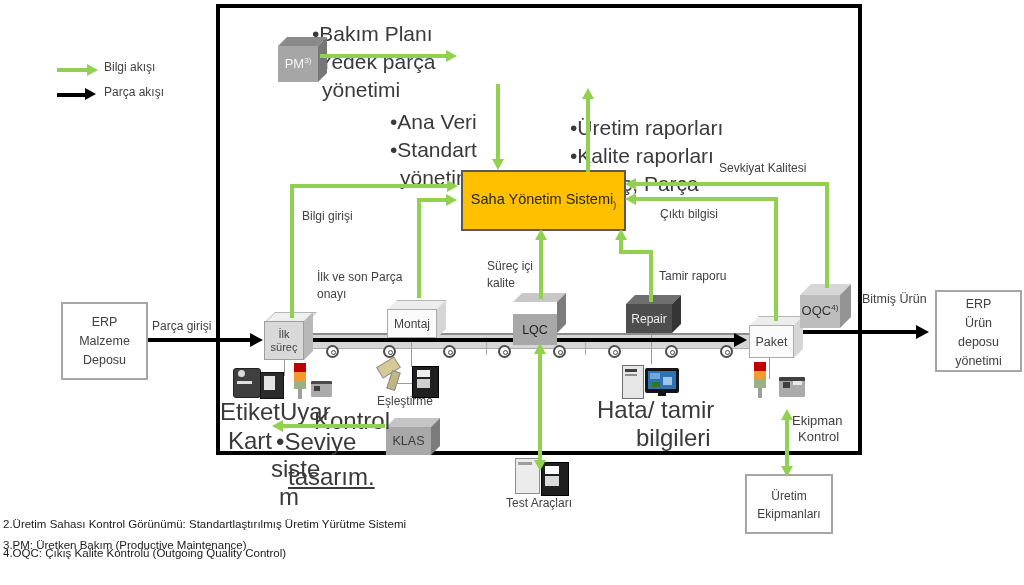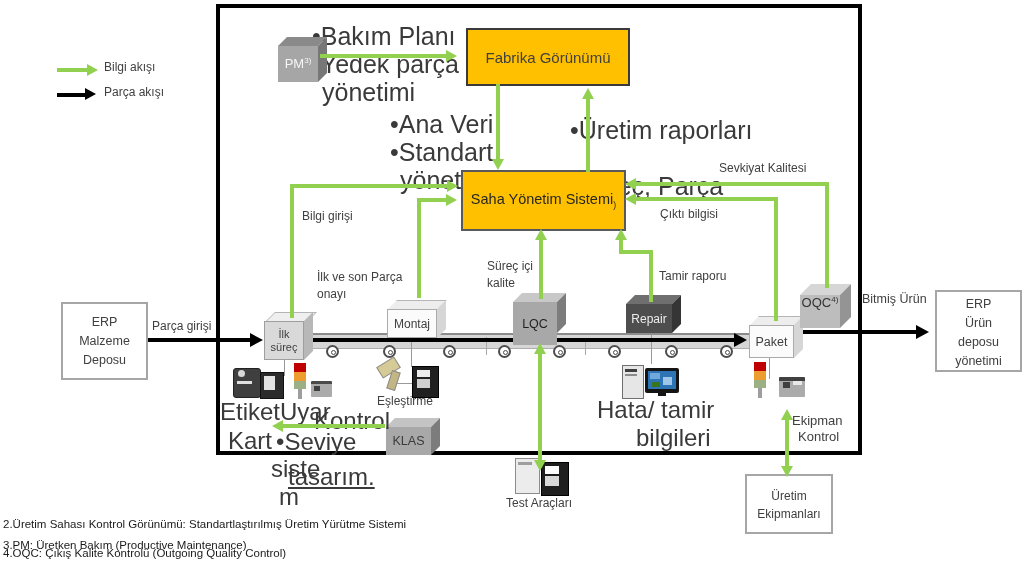--- a/index.html
+++ b/index.html
@@ -3,21 +3,21 @@
 <meta charset="utf-8">
 <style>
   html,body{margin:0;padding:0;background:#fff;}
   #stage{position:relative;width:1024px;height:585px;background:#fff;overflow:hidden;
          font-family:"Liberation Sans",sans-serif;color:#404040;}
   .abs{position:absolute;}
   .t{position:absolute;white-space:nowrap;color:#404040;line-height:1.15;}
   .fs12{font-size:12px;}
   .fs13{font-size:13px;}
   .big{font-size:24px;color:#3A3A3A;}
-  .bullet21{font-size:25px;color:#3A3A3A;}
+  .bullet21{font-size:21px;color:#3A3A3A;}
   .ln{position:absolute;}
   .tri{position:absolute;width:0;height:0;}
   .tri-r{border-top:6px solid transparent;border-bottom:6px solid transparent;border-left:11px solid #92D050;}
   .tri-l{border-top:6px solid transparent;border-bottom:6px solid transparent;border-right:11px solid #92D050;}
   .tri-u{border-left:6px solid transparent;border-right:6px solid transparent;border-bottom:11px solid #92D050;}
   .tri-d{border-left:6px solid transparent;border-right:6px solid transparent;border-top:11px solid #92D050;}
   .ktri-r{border-top:7px solid transparent;border-bottom:7px solid transparent;border-left:13px solid #000;}
   .face{position:absolute;}
   .ftop{transform:skewX(-45deg);transform-origin:0 100%;}
   .fside{transform:skewY(-45deg);transform-origin:0 0;}
@@ -46,33 +46,31 @@
     <span class="fs13" style="color:#F5F5F5;"><span>PM</span><sup>3)</sup></span>
   </div>
 
   <div class="t bullet21 z2" style="left:312px;top:22px;">•Bakım Planı</div>
   <div class="t bullet21 z2" style="left:312px;top:50px;">•Yedek parça</div>
   <div class="t bullet21 z2" style="left:322px;top:78px;">yönetimi</div>
 
   <div class="ln z5" style="left:320px;top:54px;width:126px;height:4px;background:#92D050;"></div>
   <div class="tri tri-r z5" style="left:446px;top:50px;"></div>
 
-  <div class="orange z4" style="left:466px;top:28px;width:160px;height:54px;border:2px solid #3A3A3A;">
-    <span style="font-size:15px;color:#3F3F3F;">Fabrika Görünümü</span>
-  </div>
 
   <div class="ln z5" style="left:496px;top:84px;width:4px;height:76px;background:#92D050;"></div>
   <div class="tri tri-d z5" style="left:492px;top:159px;"></div>
   <div class="tri tri-u z5" style="left:582px;top:88px;"></div>
   <div class="ln z5" style="left:586px;top:98px;width:4px;height:74px;background:#92D050;"></div>
 
   <div class="t bullet21 z2" style="left:390px;top:110px;">•Ana Veri</div>
   <div class="t bullet21 z2" style="left:390px;top:138px;">•Standart</div>
   <div class="t bullet21 z2" style="left:400px;top:166px;">yönetimi</div>
   <div class="t bullet21 z2" style="left:570px;top:116px;">•Üretim raporları</div>
+  <div class="t bullet21 z2" style="left:570px;top:144px;">•Kalite raporları</div>
   <div class="t bullet21 z2" style="left:570px;top:172px;">•Süreç, Parça</div>
 
   <div class="orange z4" style="left:461px;top:170px;width:161px;height:57px;border:2px solid #595959;">
     <span style="font-size:14.5px;color:#262626;"><span>Saha Yönetim Sistemi</span><sub style="font-size:0.6em;">)</sub></span>
   </div>
 
   <div class="ln z5" style="left:290px;top:184px;width:4px;height:134px;background:#92D050;"></div>
   <div class="ln z5" style="left:290px;top:184px;width:158px;height:4px;background:#92D050;"></div>
   <div class="tri tri-r z5" style="left:447px;top:180px;"></div>
   <div class="ln z5" style="left:417px;top:198px;width:4px;height:100px;background:#92D050;"></div>
@@ -149,39 +147,39 @@
   </div>
 
   <div class="face ftop z4" style="left:387px;top:300px;width:50px;height:9px;background:#EDEDED;border-top:1px solid #B5B5B5;"></div>
   <div class="face fside z4" style="left:437px;top:309px;width:9px;height:29px;background:#D6D6D6;"></div>
   <div class="face z4" style="left:387px;top:309px;width:50px;height:29px;background:#FBFBFB;border:1px solid #ABABAB;box-sizing:border-box;display:flex;align-items:center;justify-content:center;font-size:12px;">
     <span>Montaj</span>
   </div>
 
   <div class="face ftop z4" style="left:513px;top:293px;width:44px;height:9px;background:#C8C8C8;"></div>
   <div class="face fside z4" style="left:557px;top:302px;width:9px;height:31px;background:#7C7C7C;"></div>
-  <div class="face z4" style="left:513px;top:302px;width:44px;height:43px;background:#A8A8A8;display:flex;align-items:center;justify-content:center;font-size:12.5px;color:#1F1F1F;">
+  <div class="face z4" style="left:513px;top:314px;width:44px;height:31px;background:#A8A8A8;display:flex;align-items:center;justify-content:center;font-size:12.5px;color:#1F1F1F;">
     <span>LQC</span>
   </div>
 
   <div class="face ftop z4" style="left:626px;top:295px;width:46px;height:9px;background:#6F6F6F;"></div>
   <div class="face fside z4" style="left:672px;top:304px;width:9px;height:29px;background:#353535;"></div>
   <div class="face z4" style="left:626px;top:304px;width:46px;height:29px;background:#4E4E4E;display:flex;align-items:center;justify-content:center;font-size:12px;color:#EDEDED;">
     <span>Repair</span>
   </div>
 
   <div class="face ftop z4" style="left:749px;top:316px;width:45px;height:9px;background:#EDEDED;border-top:1px solid #B5B5B5;"></div>
   <div class="face fside z4" style="left:794px;top:325px;width:9px;height:33px;background:#D6D6D6;"></div>
   <div class="face z4" style="left:749px;top:325px;width:45px;height:33px;background:#FBFBFB;border:1px solid #ABABAB;box-sizing:border-box;display:flex;align-items:center;justify-content:center;font-size:12.5px;">
     <span>Paket</span>
   </div>
 
   <div class="face ftop z4" style="left:800px;top:284px;width:40px;height:11px;background:#D6D6D6;"></div>
   <div class="face fside z4" style="left:840px;top:295px;width:11px;height:33px;background:#949494;"></div>
-  <div class="face z4" style="left:800px;top:295px;width:40px;height:33px;background:#BDBDBD;display:flex;align-items:flex-end;justify-content:center;padding-bottom:18px;box-sizing:border-box;font-size:13px;color:#333;">
+  <div class="face z4" style="left:800px;top:295px;width:40px;height:33px;background:#BDBDBD;display:flex;align-items:flex-end;justify-content:center;padding-bottom:10px;box-sizing:border-box;font-size:13px;color:#333;">
     <span><span>OQC</span><sup>4)</sup></span>
   </div>
 
   <div class="ln z3" style="left:796px;top:330px;width:122px;height:4px;background:#000;"></div>
   <div class="tri ktri-r z3" style="left:916px;top:325px;"></div>
   <div class="t" style="left:862px;top:292px;font-size:12.5px;">Bitmiş Ürün</div>
 
   <div class="cbox z2" style="left:935px;top:290px;width:87px;height:82px;font-size:12.5px;line-height:19px;padding-top:3px;box-sizing:border-box;">
     <div>ERP</div>
     <div>Ürün</div>

